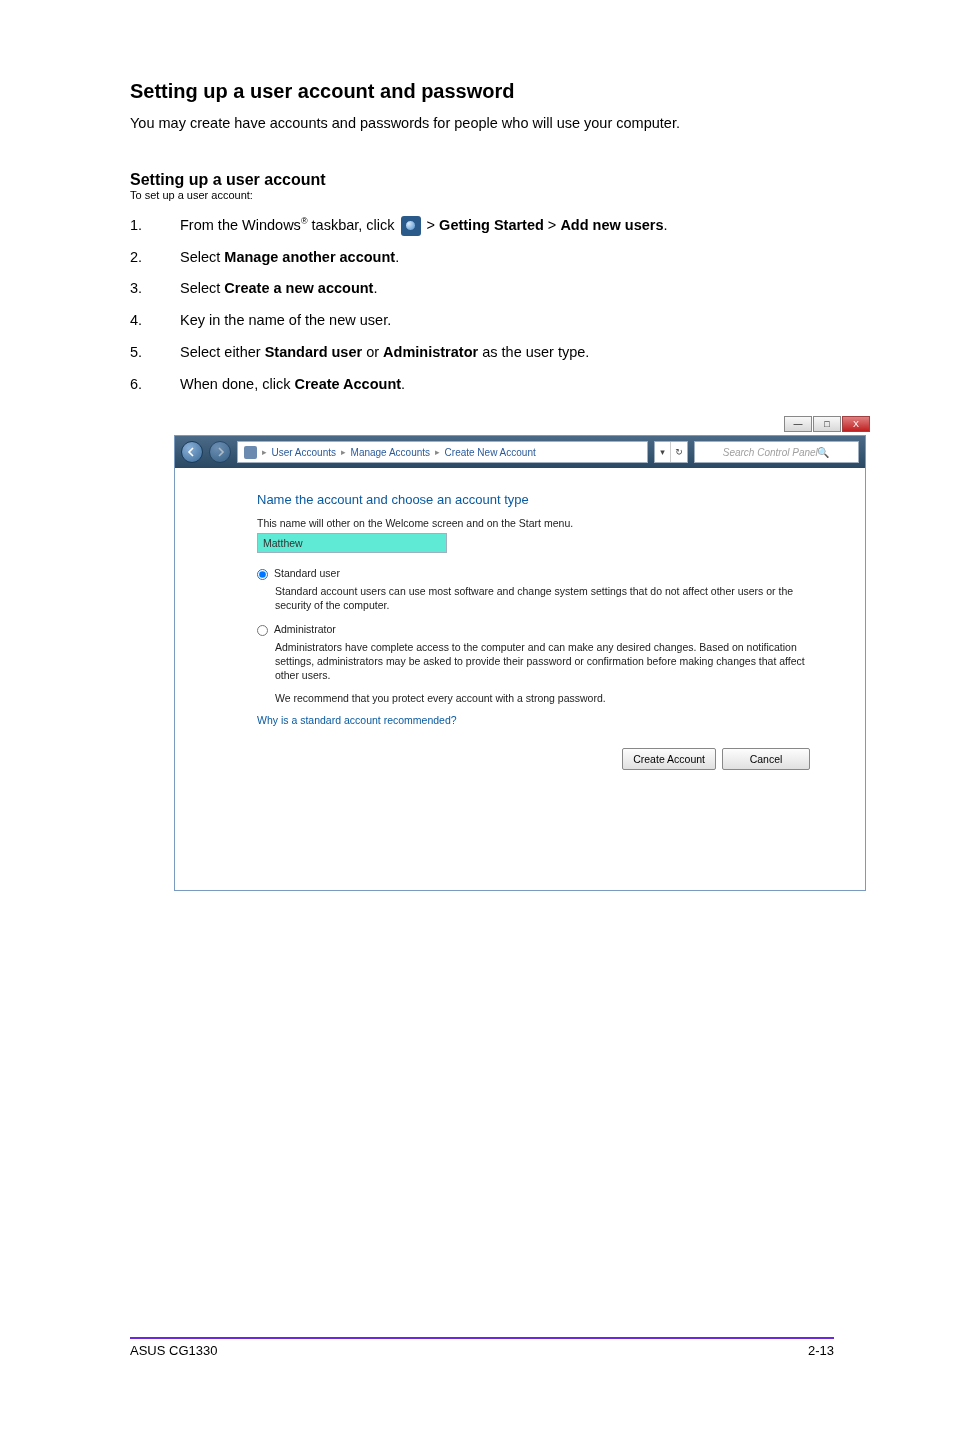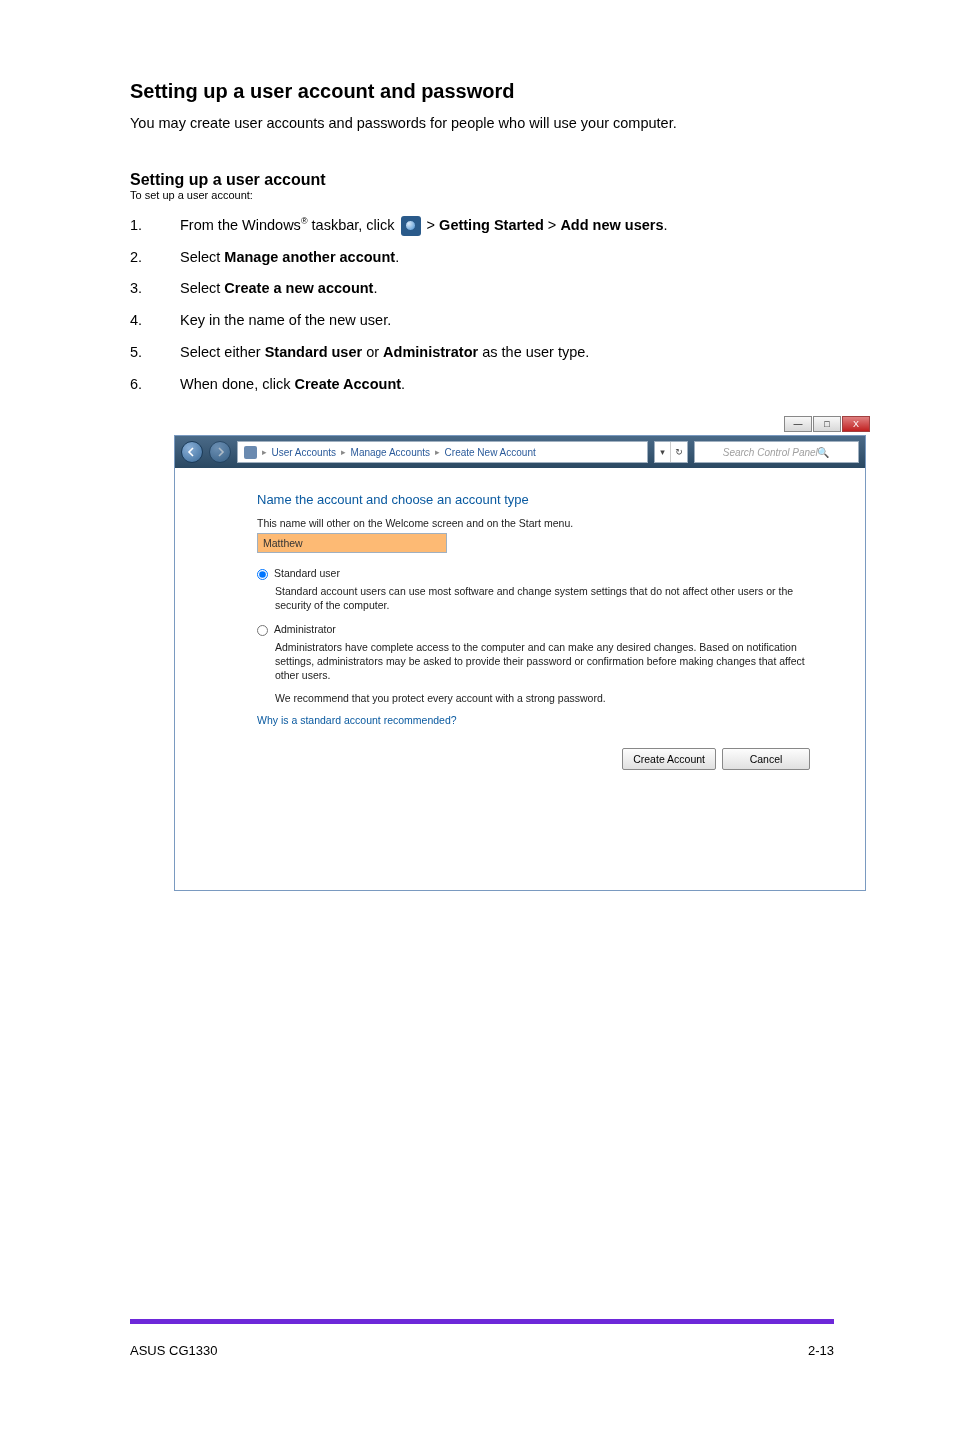--- a/index.html
+++ b/index.html
@@ -195,21 +195,21 @@
     color: #222;
     margin-bottom: 4px;
   }
   .name-input {
     width: 190px;
     height: 20px;
     border: 1px solid #a0b0c0;
     padding: 0 5px;
     font-size: 10.5px;
     color: #333;
-    background: #fdba74;
+    background: #5eead4;
     display: flex;
     align-items: center;
     margin-bottom: 14px;
   }
   .radio-item {
     display: flex;
     align-items: flex-start;
     gap: 6px;
     margin-bottom: 4px;
   }
@@ -260,33 +260,33 @@
     align-items: center;
     justify-content: center;
     border-radius: 2px;
   }
 
   .footer {
     position: absolute;
     bottom: 80px;
     left: 130px;
     right: 120px;
-    border-top: 5px solid #6d28d9;
-    padding-top: 19px;
+    border-top: 2px solid #6d28d9;
+    padding-top: 4px;
     display: flex;
     justify-content: space-between;
     font-size: 13px;
   }
 </style>
 </head>
 <body>
 
 <div class="page">
   <h2 class="section-title">Setting up a user account and password</h2>
-  <p class="intro">You may create user accounts and passwords for people who will use your computer.</p>
+  <p class="intro">You may create have accounts and passwords for people who will use your computer.</p>
 
   <h3 class="sub-title">Setting up a user account</h3>
   <p class="bold-line">To set up a user account:</p>
 
   <ol class="steps">
     <li>
       <span class="num">1.</span>
       <span>From the Windows</span><sup>®</sup><span> taskbar, click </span><span class="start-icon">
           <span class="start-icon-inner"></span>
         </span> &gt; <span class="strong">Getting Started</span><span> &gt; </span><span class="strong">Add new users</span><span>.</span>

